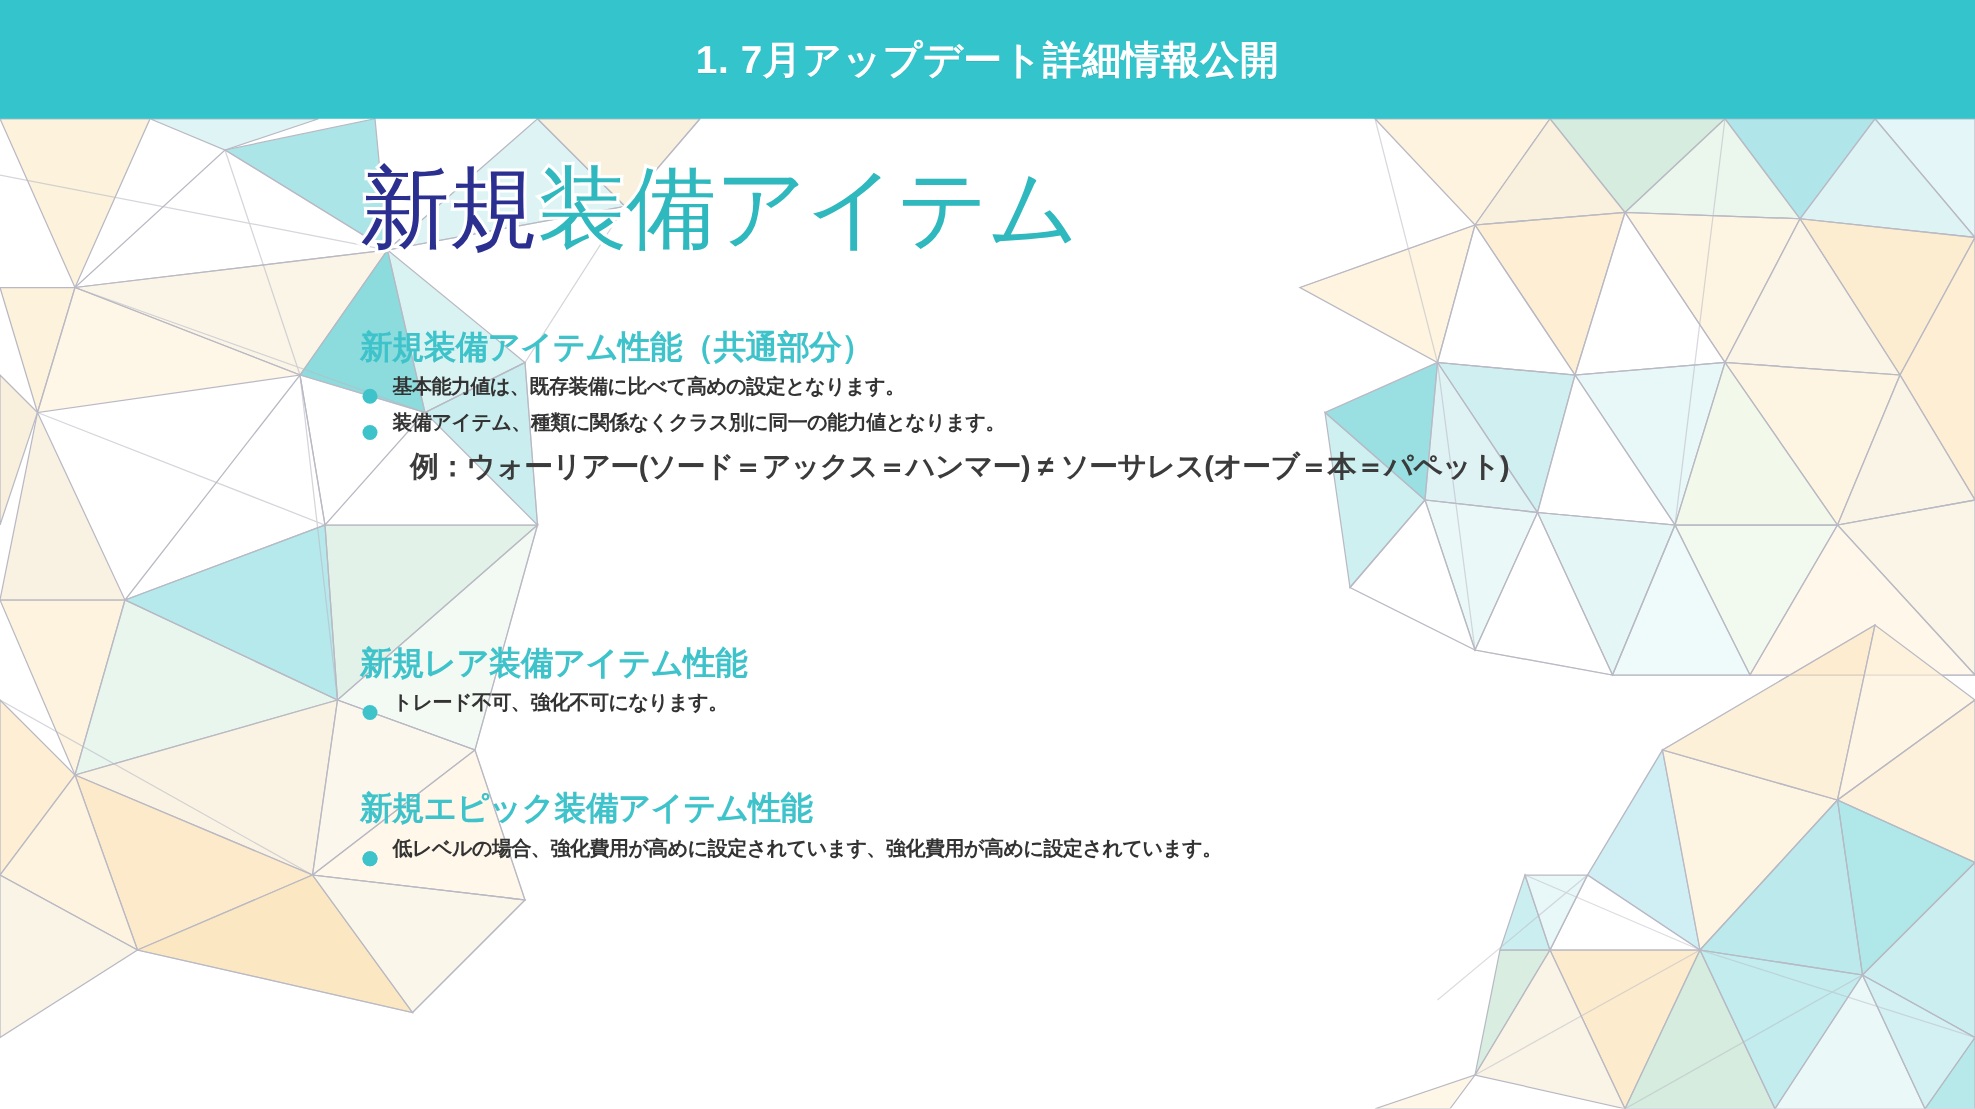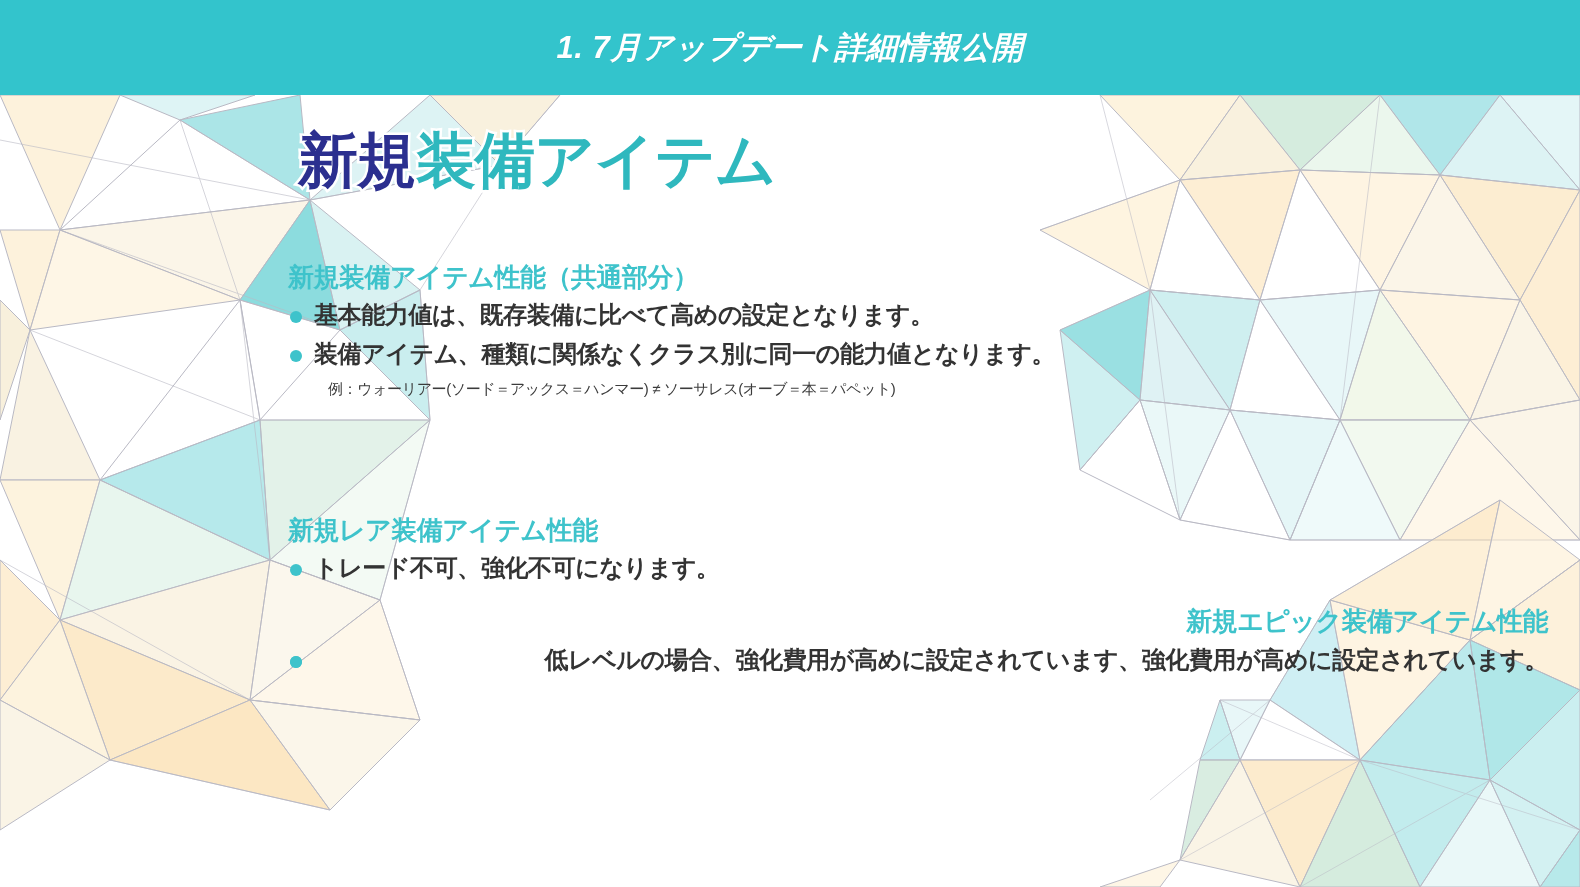--- a/index.html
+++ b/index.html
@@ -38,56 +38,54 @@
     align-items: center;
     justify-content: center;
   }
   #header-title {
     color: #ffffff;
     font-size: 31px;
     font-weight: bold;
     letter-spacing: 0.5px;
     white-space: nowrap;
     text-shadow: 0 1px 0 rgba(0,0,0,0.06);
-    font-style: italic;
   }
 
   
   #content {
     position: absolute;
     left: 0; top: 95px;
     width: 1580px;
     height: 792px;
     z-index: 4;
   }
 
   #main-title {
     position: absolute;
     left: 288px;
     top: 36px;
-    font-size: 60px;
-    font-weight: bold;
+    font-size: 72px;
+    font-weight: normal;
     line-height: 1;
     white-space: nowrap;
     letter-spacing: -1px;
     -webkit-text-stroke: 5px #ffffff;
     paint-order: stroke fill;
-    margin-left: 10px;
   }
   #main-title .t-navy { color: #2b2f8f; }
   #main-title .t-teal { color: #2fb8be; }
 
   .section {
     position: absolute;
     left: 288px;
     width: 1260px;
   }
   #section-0 { top: 168px; }
   #section-1 { top: 421px; }
-  #section-2 { top: 512px; text-align: right; }
+  #section-2 { top: 537px; }
 
   .section-heading {
     color: #3ec3cb;
     font-size: 26px;
     font-weight: bold;
     line-height: 1.1;
     letter-spacing: -0.5px;
     margin: 0 0 8px 0;
     white-space: nowrap;
   }
@@ -95,43 +93,43 @@
   .bullet-list {
     list-style: none;
     margin: 0;
     padding: 0;
   }
   .bullet-item {
     position: relative;
     padding-left: 26px;
     margin-bottom: 9px;
     color: #333333;
-    font-size: 24px;
+    font-size: 16px;
     font-weight: bold;
     line-height: 1.28;
     letter-spacing: -0.4px;
     white-space: nowrap;
   }
   .bullet-dot {
     position: absolute;
     left: 2px;
     top: 11px;
     width: 12px;
     height: 12px;
     border-radius: 50%;
     background: #3ec3cb;
   }
   .note-item {
     position: relative;
     padding-left: 40px;
     margin-top: 4px;
     margin-bottom: 4px;
     color: #3b3b3b;
-    font-size: 15px;
-    font-weight: normal;
+    font-size: 23px;
+    font-weight: bold;
     line-height: 1.3;
     letter-spacing: -0.4px;
     white-space: nowrap;
   }
 </style>
 </head>
 <body>
 
 <div id="slide">
 

